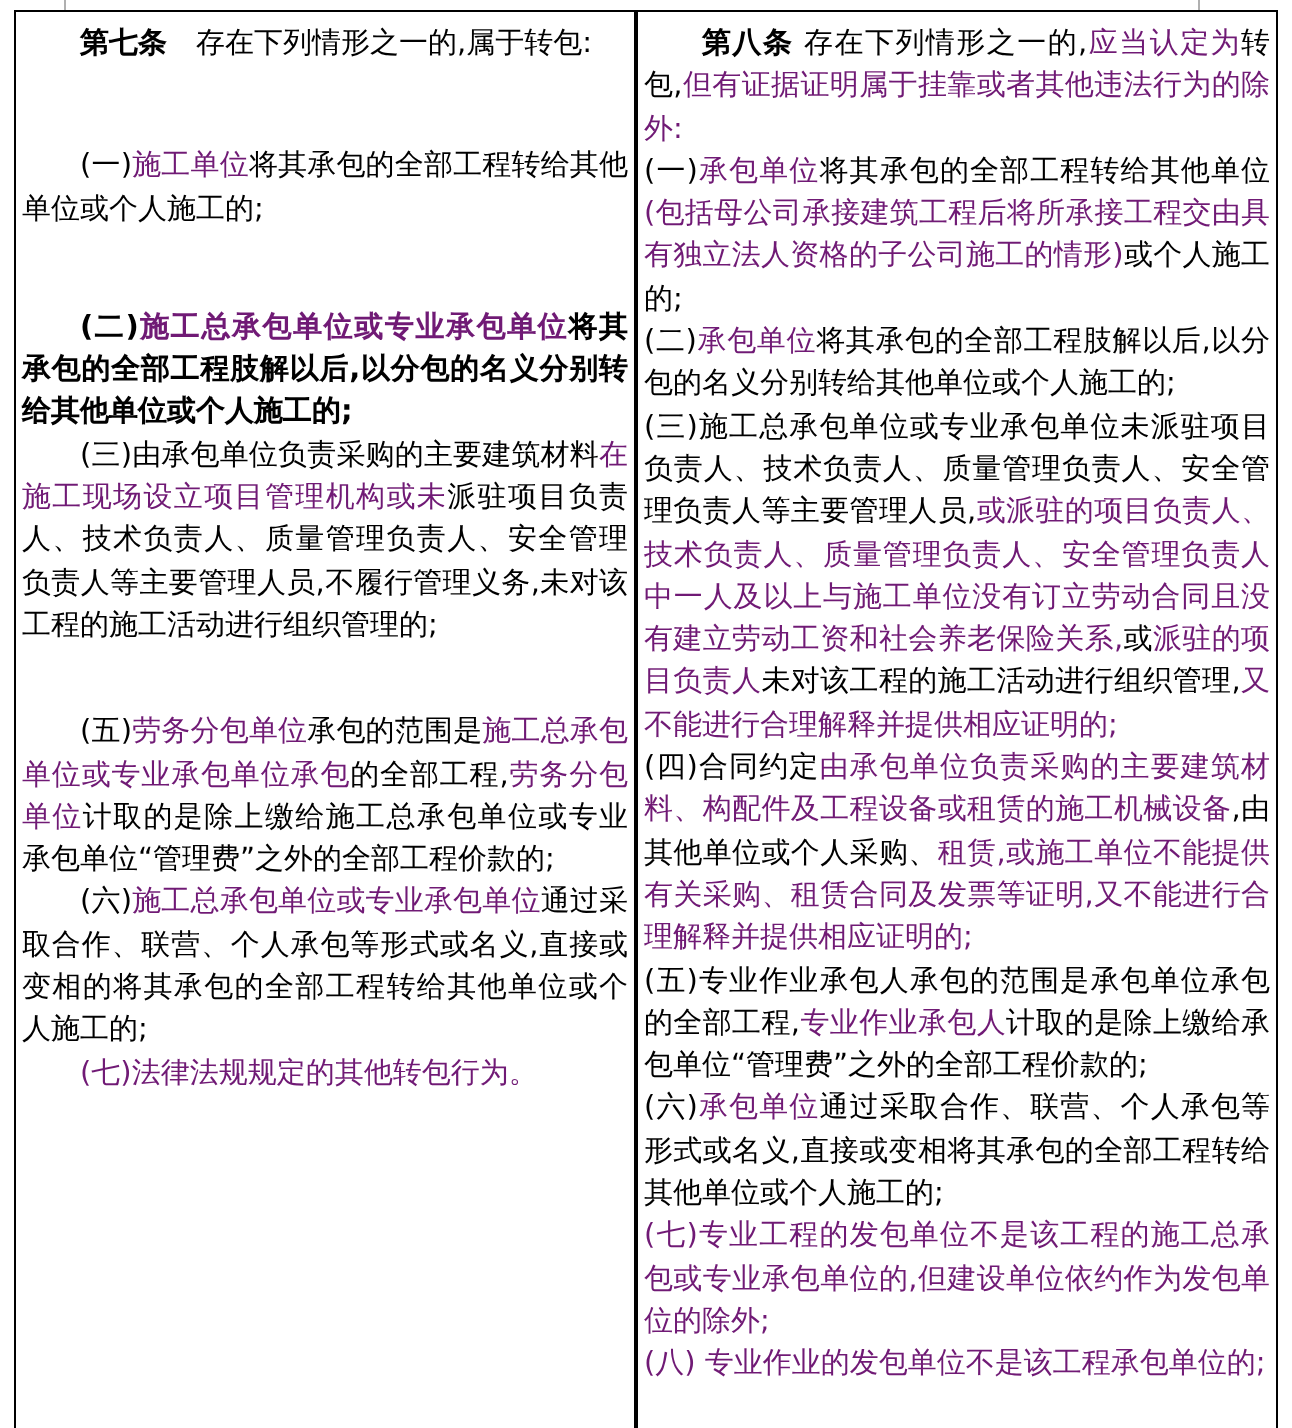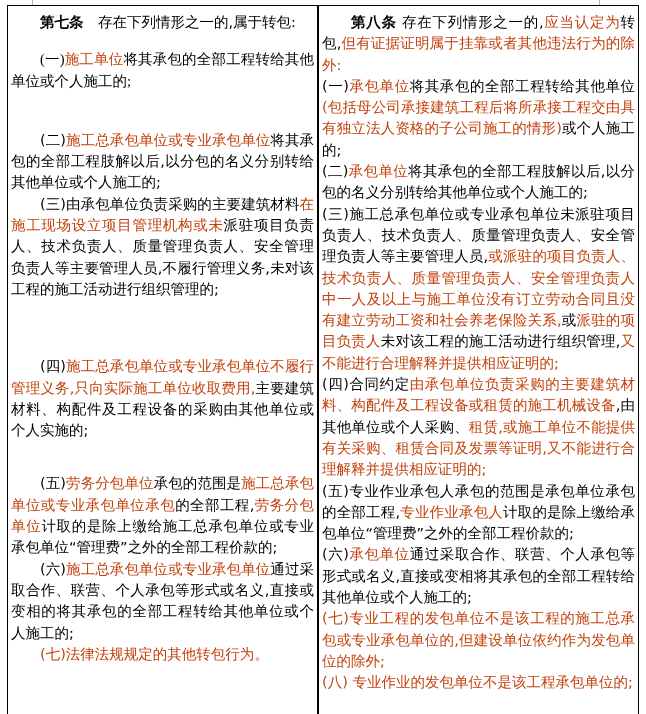--- a/index.html
+++ b/index.html
@@ -35,36 +35,35 @@
     width: 311px;
     border-right: 2px solid #000000;
     padding: 6px 3px 0 3px;
   }
   .cell-right {
     flex: 1;
     padding: 6px 3px 0 3px;
   }
   .cell p { margin: 0; }
   .cell p.indent { text-indent: 29px; }
-  .run-red { color: #c2410c; }
+  .run-red { color: #701a75; }
   .run-bold { font-weight: bold; }
 </style>
 </head>
 <body>
 
 <span class="artifact-tick" style="left:32px;"></span>
 <span class="artifact-tick" style="left:599px;"></span>
 
 <div class="reg-table">
   <div class="cell cell-left">
       <p class="indent"><span class="run-bold">第七条</span><span>　存在下列情形之一的,属于转包:</span></p>
-      <p class="indent" style="margin-top: 16px; font-family: Liberation Serif, serif;"><span>(一)</span><span class="run-red">施工单位</span><span>将其承包的全部工程转给其他单位或个人施工的;</span></p>
-      <p class="indent" style="margin-top: 38px;"><span>(二)</span><span class="run-red">施工总承包单位或专业承包单位</span><span>将其承包的全部工程肢解以后,以分包的名义分别转给其他单位或个人施工的;</span></p>
+      <p class="indent" style="margin-top: 40px;"><span>(一)</span><span class="run-red">施工单位</span><span>将其承包的全部工程转给其他单位或个人施工的;</span></p>
+      <p class="indent" style="margin-top: 38px; font-weight: bold;"><span>(二)</span><span class="run-red">施工总承包单位或专业承包单位</span><span>将其承包的全部工程肢解以后,以分包的名义分别转给其他单位或个人施工的;</span></p>
       <p class="indent"><span>(三)由承包单位负责采购的主要建筑材料</span><span class="run-red">在施工现场设立项目管理机构或未</span><span>派驻项目负责人、技术负责人、质量管理负责人、安全管理负责人等主要管理人员,不履行管理义务,未对该工程的施工活动进行组织管理的;</span></p>
-      <p class="indent" style="margin-top: 56px;"><span>(四)</span><span class="run-red">施工总承包单位或专业承包单位不履行管理义务,只向实际施工单位收取费用,</span><span>主要建筑材料、构配件及工程设备的采购由其他单位或个人实施的;</span></p>
       <p class="indent" style="margin-top: 32px;"><span>(五)</span><span class="run-red">劳务分包单位</span><span>承包的范围是</span><span class="run-red">施工总承包单位或专业承包单位承包</span><span>的全部工程,</span><span class="run-red">劳务分包单位</span><span>计取的是除上缴给施工总承包单位或专业承包单位“管理费”之外的全部工程价款的;</span></p>
       <p class="indent"><span>(六)</span><span class="run-red">施工总承包单位或专业承包单位</span><span>通过采取合作、联营、个人承包等形式或名义,直接或变相的将其承包的全部工程转给其他单位或个人施工的;</span></p>
       <p class="indent"><span class="run-red">(七)法律法规规定的其他转包行为。</span></p>
     </div>
   <div class="cell cell-right">
       <p class="indent"><span class="run-bold">第八条</span><span> 存在下列情形之一的,</span><span class="run-red">应当认定为</span><span>转包,</span><span class="run-red">但有证据证明属于挂靠或者其他违法行为的除外:</span></p>
       <p><span>(一)</span><span class="run-red">承包单位</span><span>将其承包的全部工程转给其他单位</span><span class="run-red">(包括母公司承接建筑工程后将所承接工程交由具有独立法人资格的子公司施工的情形)</span><span>或个人施工的;</span></p>
       <p><span>(二)</span><span class="run-red">承包单位</span><span>将其承包的全部工程肢解以后,以分包的名义分别转给其他单位或个人施工的;</span></p>
       <p><span>(三)施工总承包单位或专业承包单位未派驻项目负责人、技术负责人、质量管理负责人、安全管理负责人等主要管理人员,</span><span class="run-red">或派驻的项目负责人、技术负责人、质量管理负责人、安全管理负责人中一人及以上与施工单位没有订立劳动合同且没有建立劳动工资和社会养老保险关系,</span><span>或</span><span class="run-red">派驻的项目负责人</span><span>未对该工程的施工活动进行组织管理,</span><span class="run-red">又不能进行合理解释并提供相应证明的;</span></p>
       <p><span>(四)合同约定</span><span class="run-red">由承包单位负责采购的主要建筑材料、构配件及工程设备或租赁的施工机械设备</span><span>,由其他单位或个人采购、</span><span class="run-red">租赁,或施工单位不能提供有关采购、租赁合同及发票等证明,又不能进行合理解释并提供相应证明的;</span></p>

